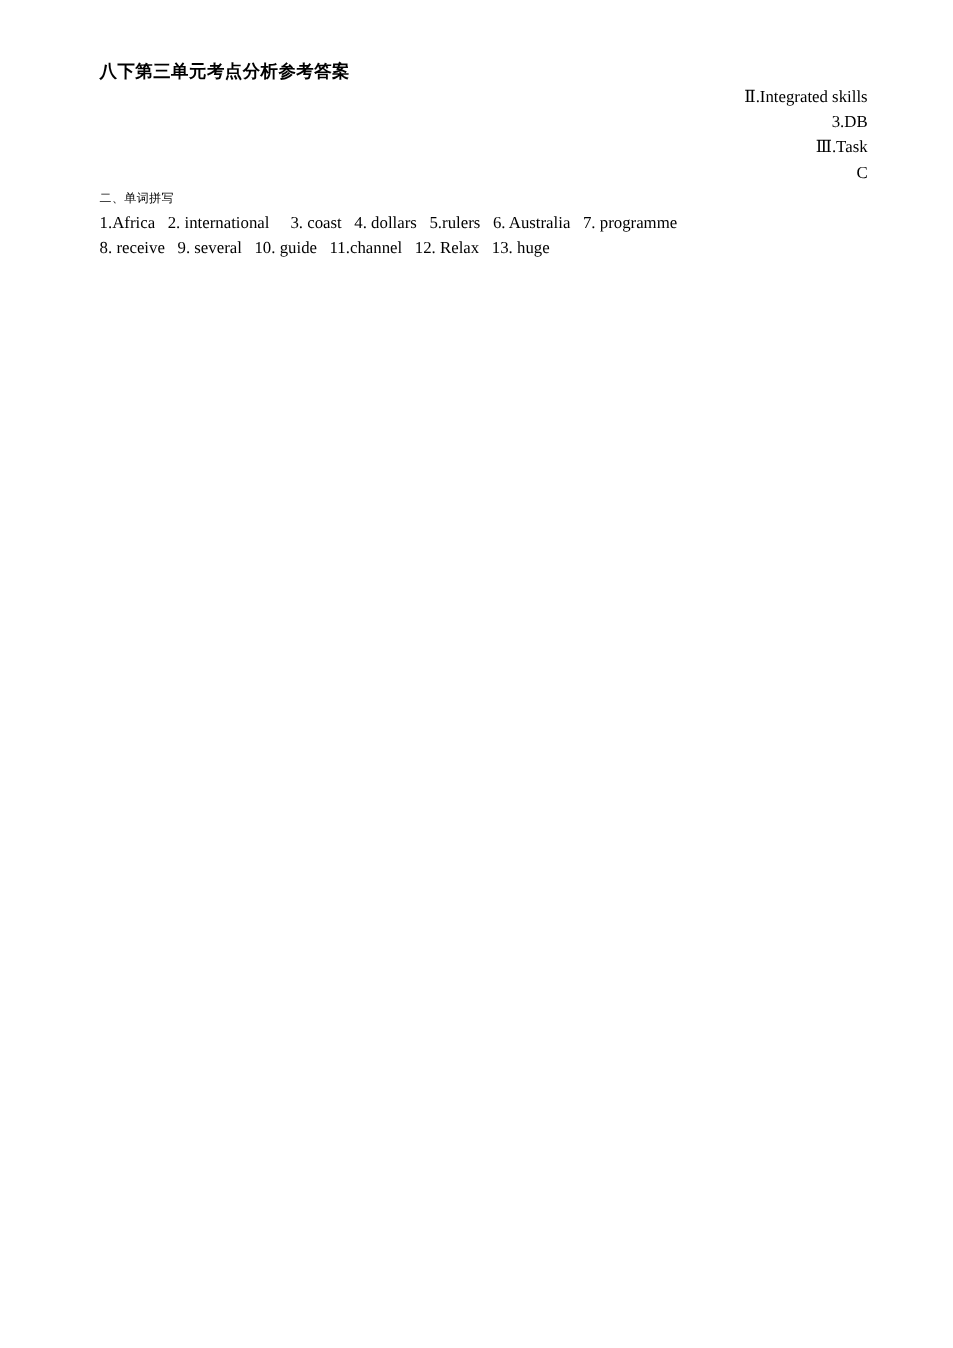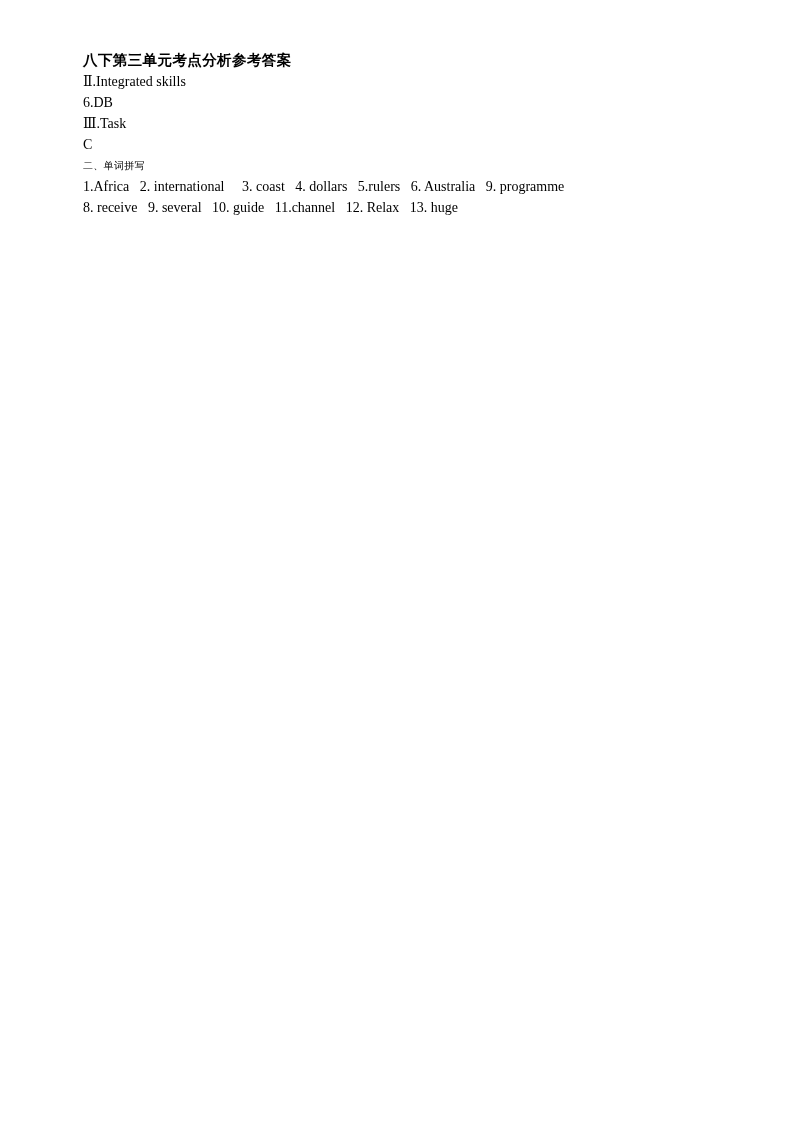--- a/index.html
+++ b/index.html
@@ -35,20 +35,21 @@
     font-size: 14.5px;
     line-height: 21px;
     letter-spacing: 0.4px;
     white-space: nowrap;
   }
   .line {
     font-family: "Liberation Serif", "DejaVu Serif", serif;
     font-size: 14px;
     line-height: 21px;
     white-space: pre;
+    text-align: right;
   }
   .line-cjk {
     font-family: Liberation Serif, serif;
     font-size: 10px;
     line-height: 21px;
     white-space: pre;
     letter-spacing: 0.3px;
   }
   .wordline {
     font-family: "Liberation Serif", "DejaVu Serif", serif;
@@ -60,29 +61,29 @@
 </head>
 <body>
 
 <div id="page">
   <div id="content">
 
     <div class="doc-title">八下第三单元考点分析参考答案</div>
 
     <div class="line">Ⅱ.Integrated skills</div>
 
-    <div class="line">6.DB</div>
+    <div class="line">3.DB</div>
 
 
     <div class="line">Ⅲ.Task</div>
 
     <div class="line">C</div>
 
 
 
     <div class="line-cjk">二、单词拼写</div>
 
-    <div class="wordline">1.Africa   2. international     3. coast   4. dollars   5.rulers   6. Australia   9. programme</div>
+    <div class="wordline">1.Africa   2. international     3. coast   4. dollars   5.rulers   6. Australia   7. programme</div>
 
     <div class="wordline">8. receive   9. several   10. guide   11.channel   12. Relax   13. huge</div>
 
   </div>
 </div>
 
 </body></html>

